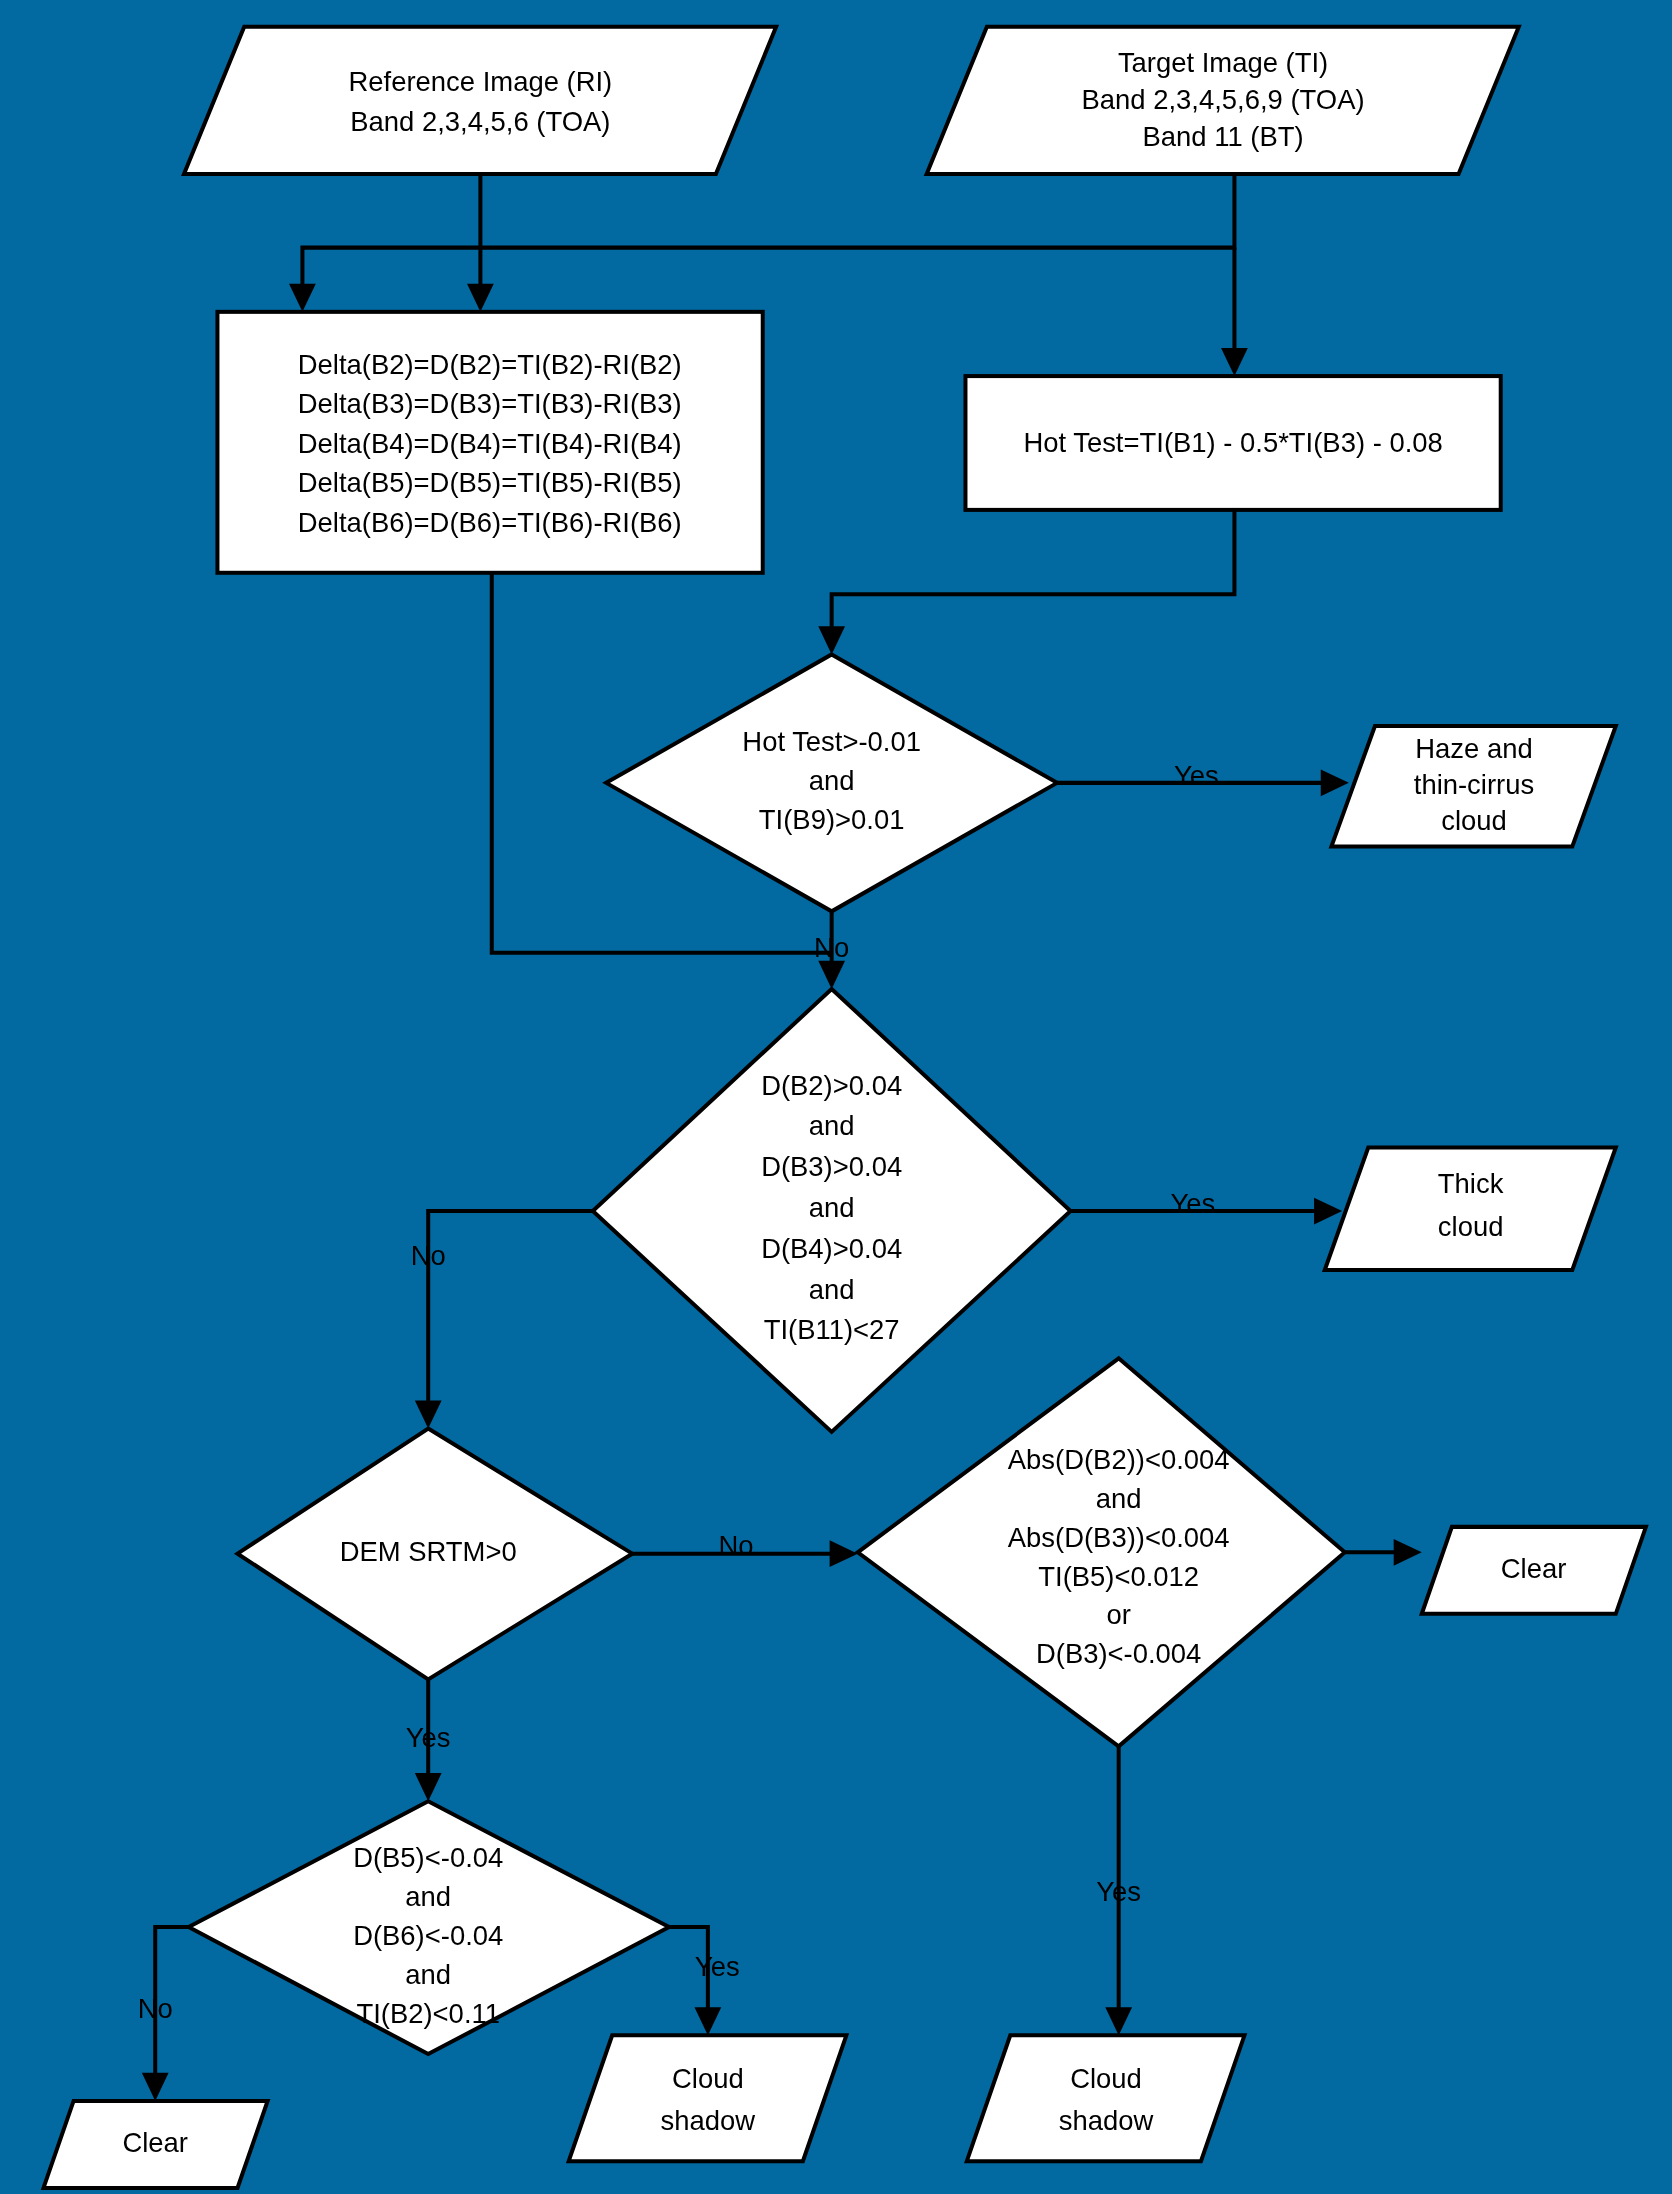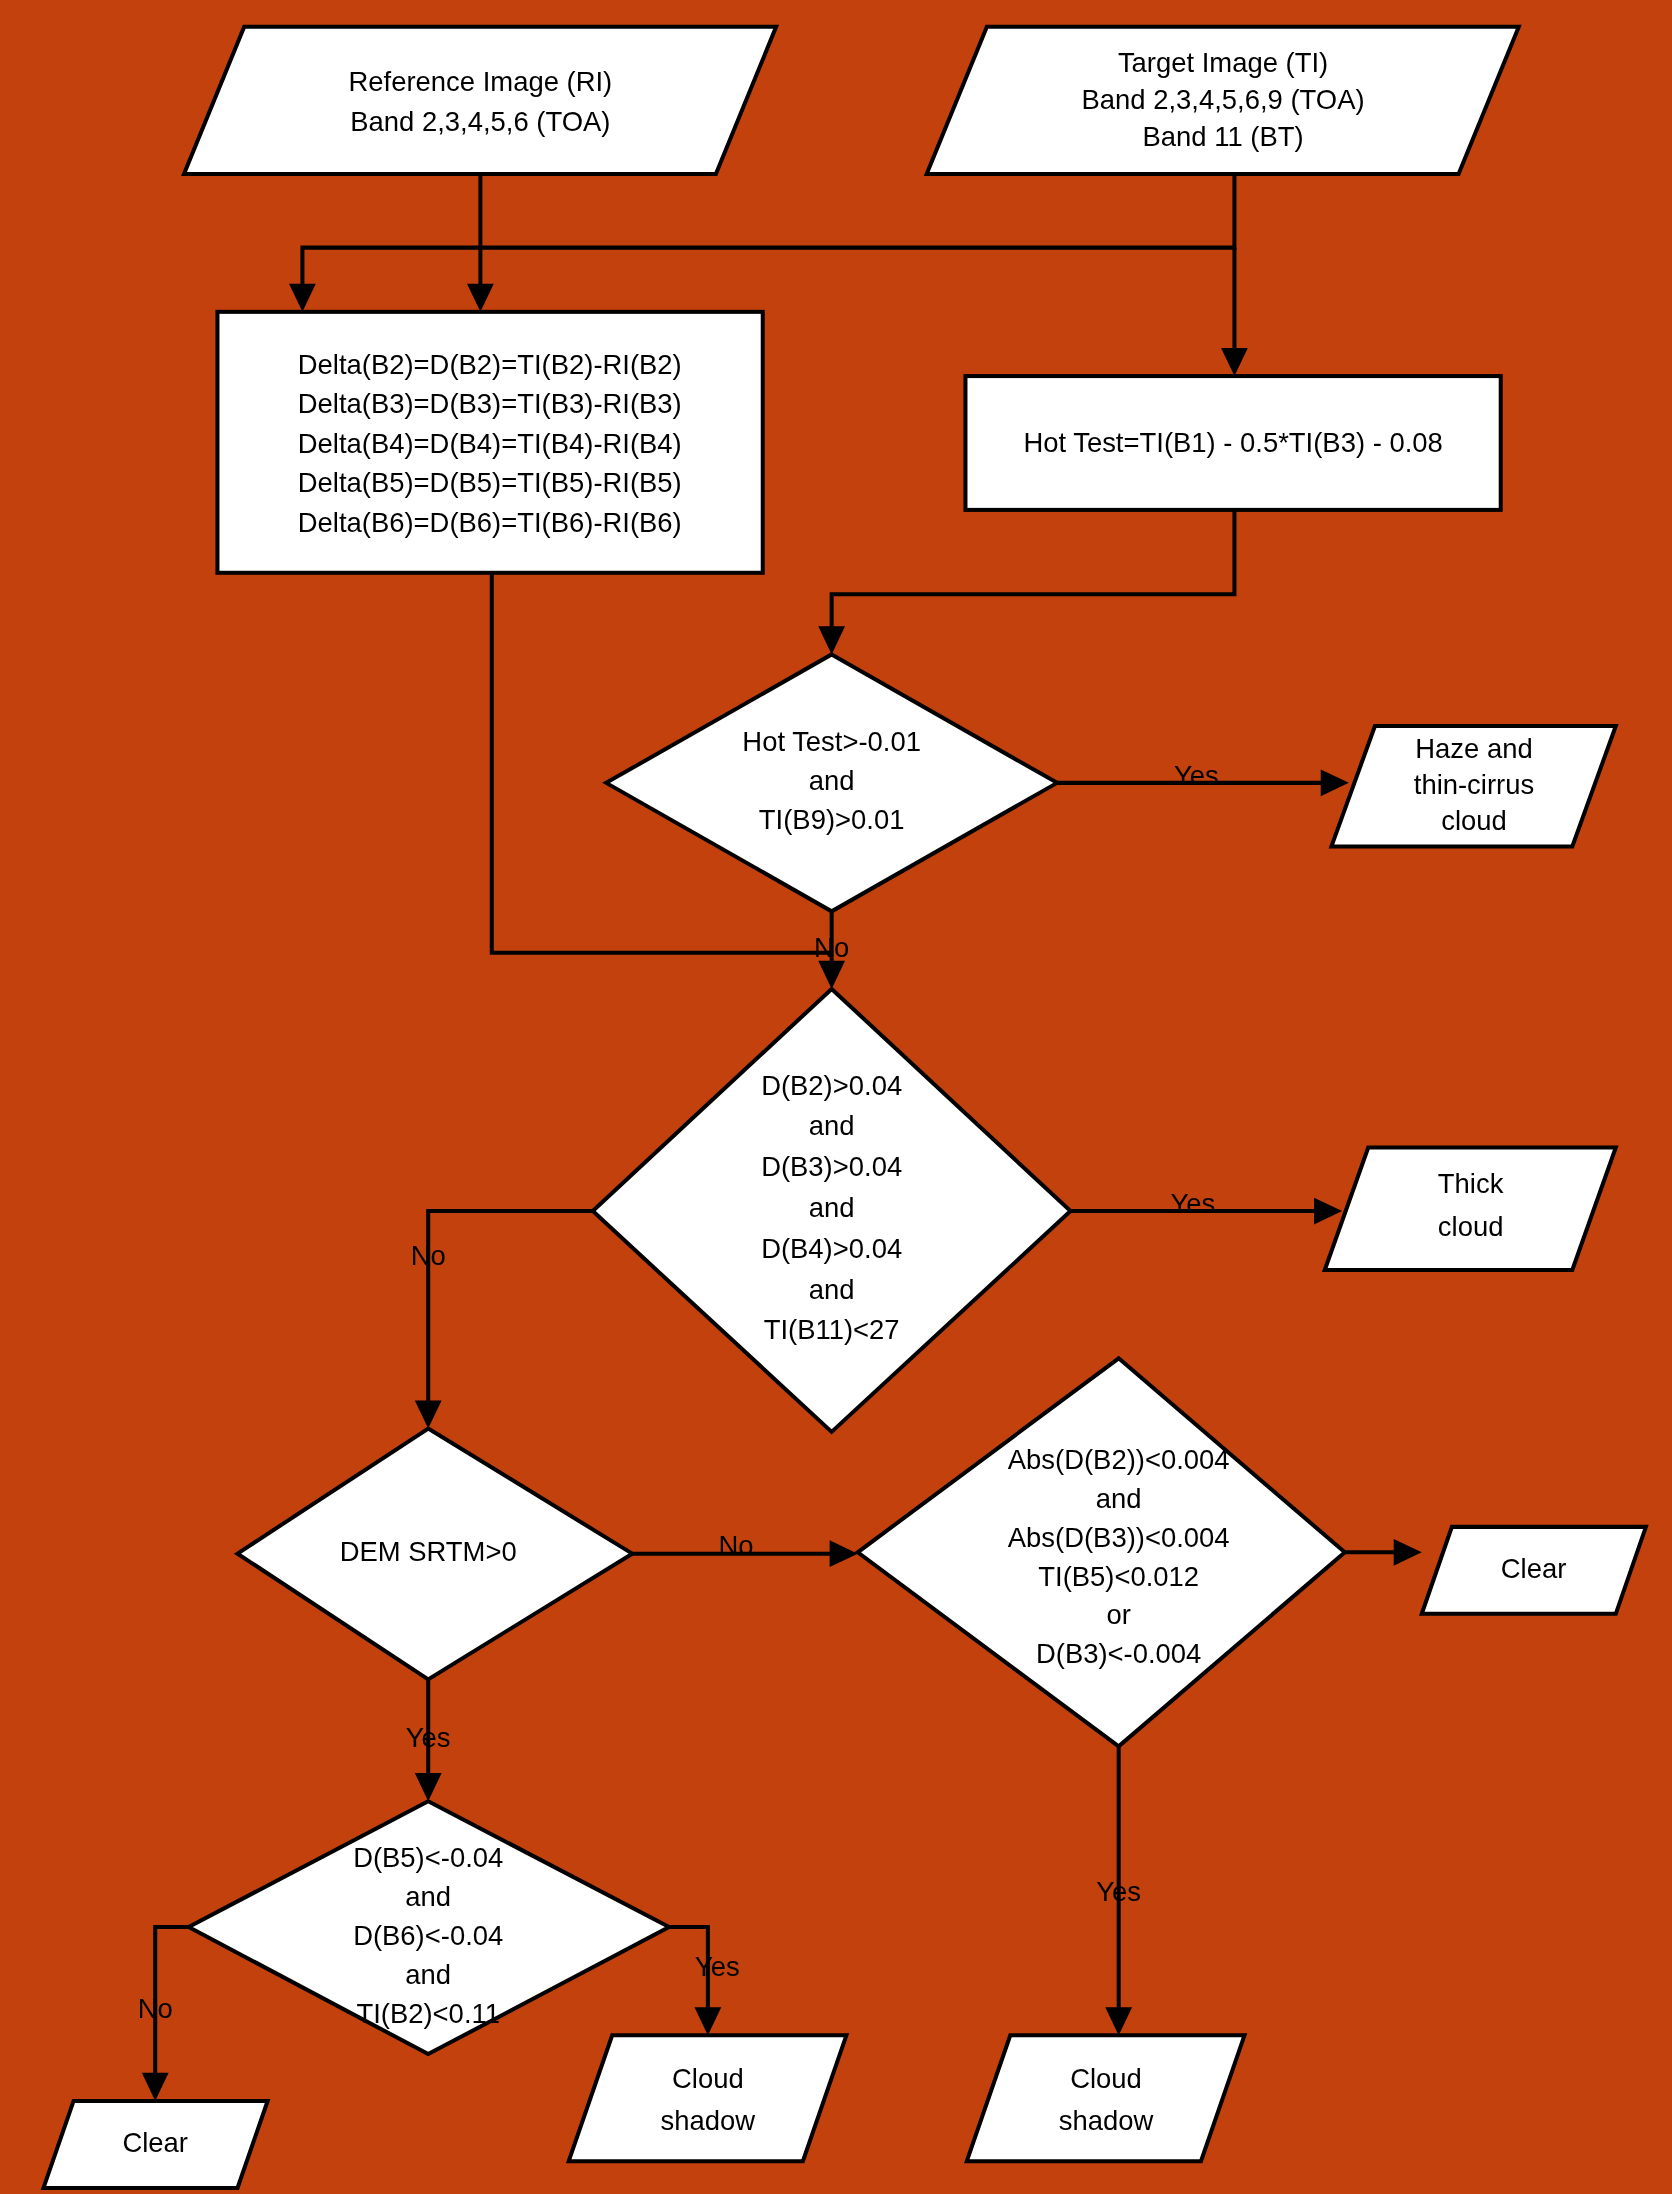--- a/index.html
+++ b/index.html
@@ -8,21 +8,21 @@
     padding: 0;
     background: #ffffff;
   }
   body {
     font-family: "Liberation Sans", sans-serif;
   }
   #chart-root {
     position: relative;
     width: 1672px;
     height: 2194px;
-    background: #c2410c;
+    background: #0369a1;
   }
   svg.flowchart {
     display: block;
     width: 1672px;
     height: 2194px;
   }
   .shape {
     fill: #ffffff;
     stroke: #000000;
     stroke-width: 6;

